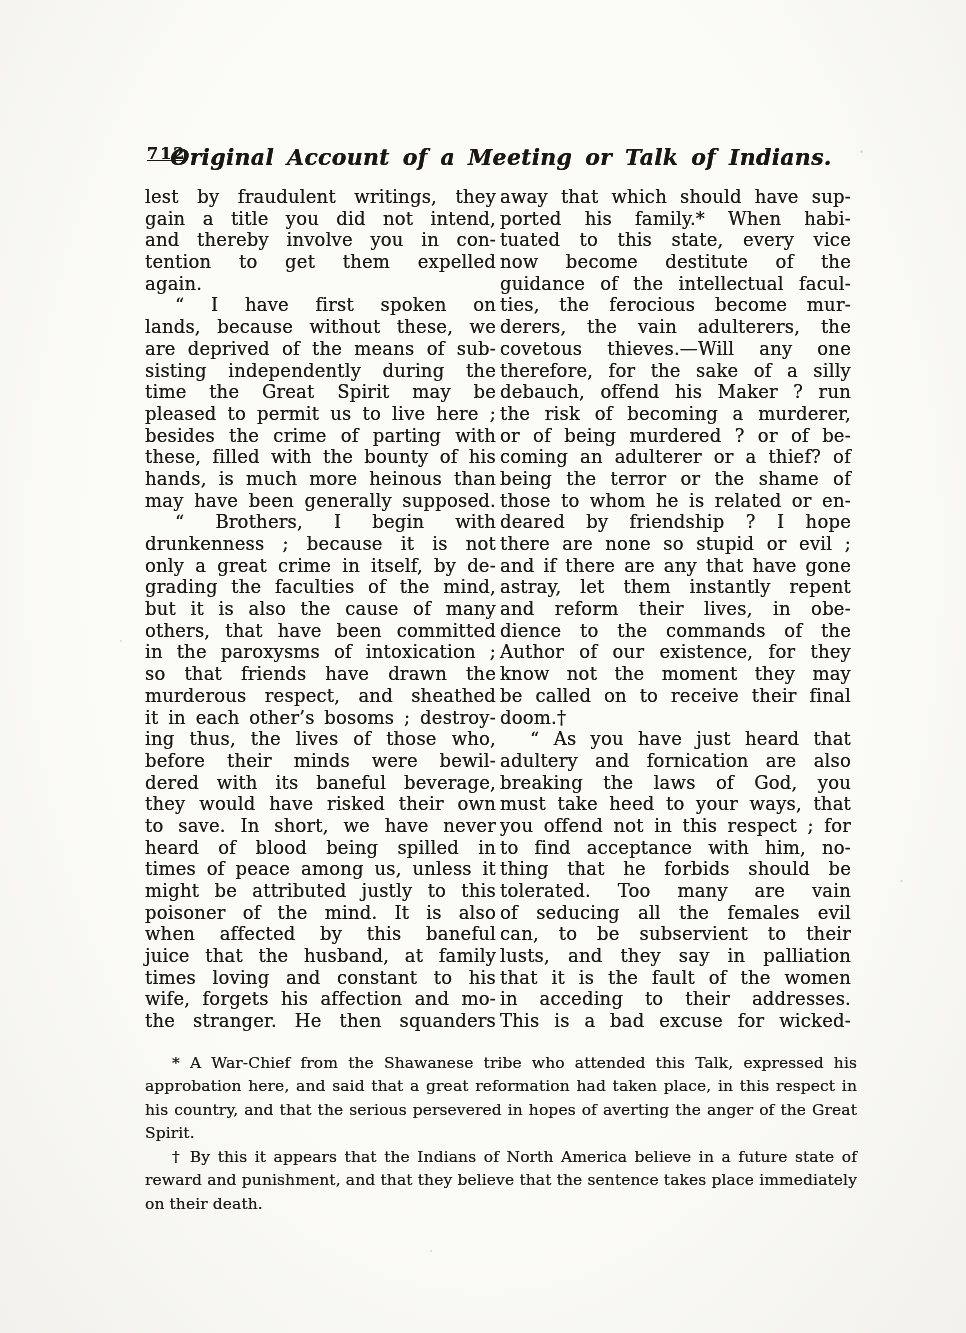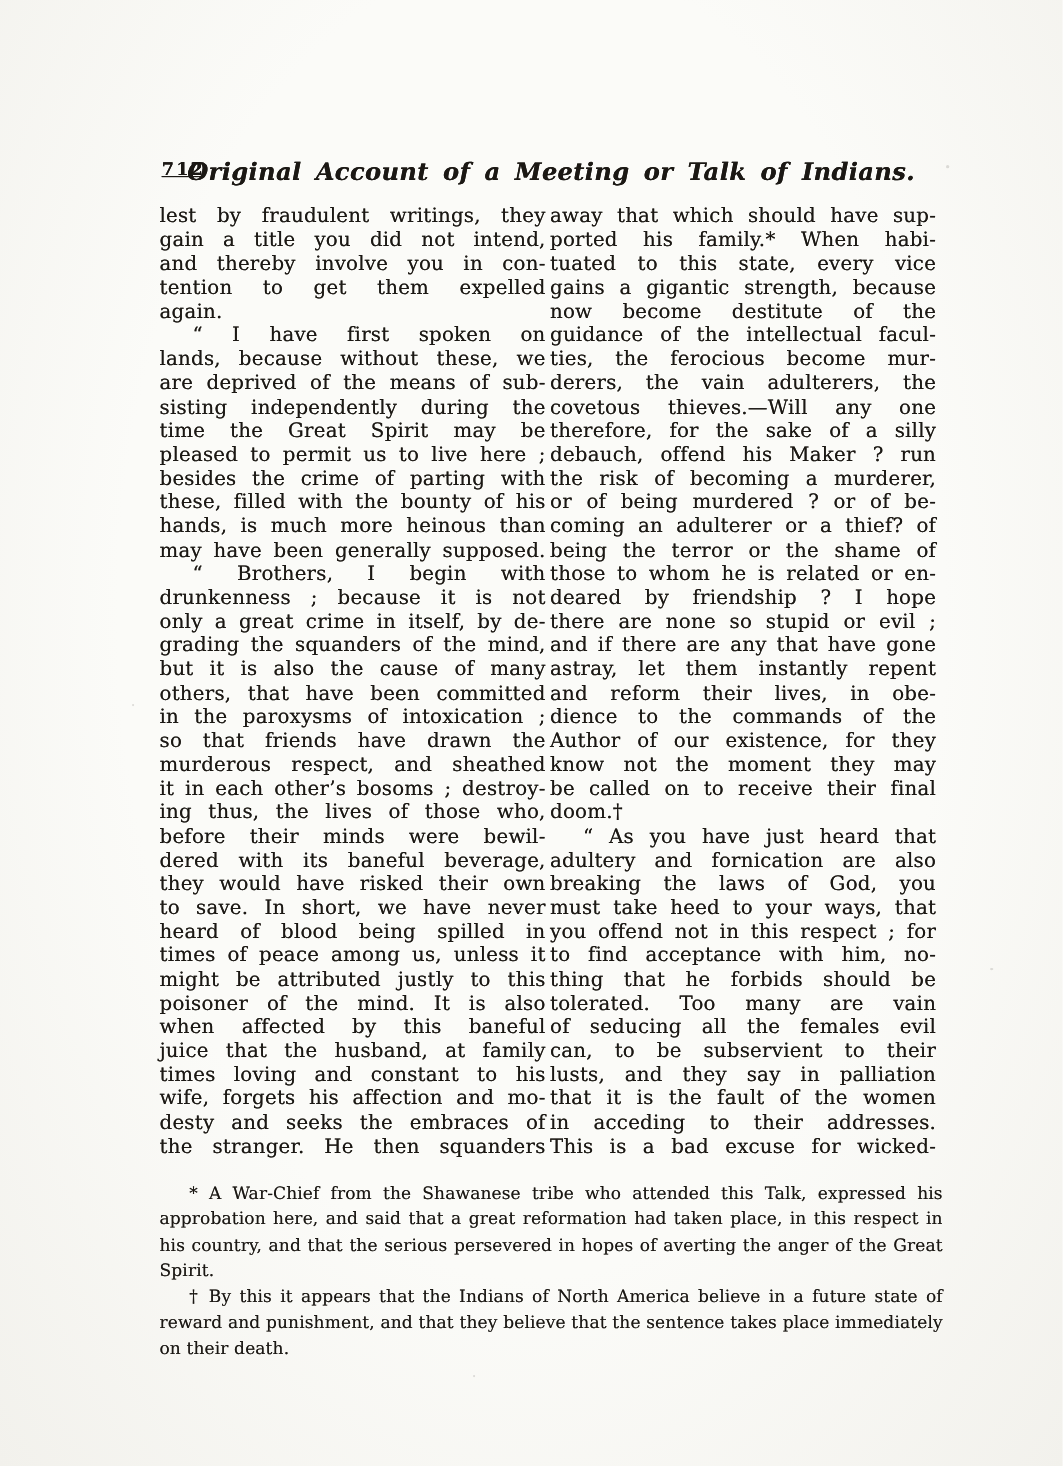--- a/index.html
+++ b/index.html
@@ -60,48 +60,46 @@
         <div class="line">sisting independently during the</div>
         <div class="line">time the Great Spirit may be</div>
         <div class="line">pleased to permit us to live here ;</div>
         <div class="line">besides the crime of parting with</div>
         <div class="line">these, filled with the bounty of his</div>
         <div class="line">hands, is much more heinous than</div>
         <div class="line">may have been generally supposed.</div>
         <div class="line indent">“ Brothers, I begin with</div>
         <div class="line">drunkenness ; because it is not</div>
         <div class="line">only a great crime in itself, by de-</div>
-        <div class="line">grading the squanders of the mind,</div>
+        <div class="line">grading the faculties of the mind,</div>
         <div class="line">but it is also the cause of many</div>
         <div class="line">others, that have been committed</div>
         <div class="line">in the paroxysms of intoxication ;</div>
         <div class="line">so that friends have drawn the</div>
         <div class="line">murderous respect, and sheathed</div>
         <div class="line">it in each other’s bosoms ; destroy-</div>
         <div class="line">ing thus, the lives of those who,</div>
         <div class="line">before their minds were bewil-</div>
         <div class="line">dered with its baneful beverage,</div>
         <div class="line">they would have risked their own</div>
         <div class="line">to save. In short, we have never</div>
         <div class="line">heard of blood being spilled in</div>
         <div class="line">times of peace among us, unless it</div>
         <div class="line">might be attributed justly to this</div>
         <div class="line">poisoner of the mind. It is also</div>
         <div class="line">when affected by this baneful</div>
         <div class="line">juice that the husband, at family</div>
         <div class="line">times loving and constant to his</div>
         <div class="line">wife, forgets his affection and mo-</div>
-        <div class="line">desty and seeks the embraces of</div>
         <div class="line">the stranger. He then squanders</div>
       </div>
     <div class="col" id="col-right">
         <div class="line">away that which should have sup-</div>
         <div class="line">ported his family.* When habi-</div>
         <div class="line">tuated to this state, every vice</div>
-        <div class="line">gains a gigantic strength, because</div>
         <div class="line">now become destitute of the</div>
         <div class="line">guidance of the intellectual facul-</div>
         <div class="line">ties, the ferocious become mur-</div>
         <div class="line">derers, the vain adulterers, the</div>
         <div class="line">covetous thieves.—Will any one</div>
         <div class="line">therefore, for the sake of a silly</div>
         <div class="line">debauch, offend his Maker ? run</div>
         <div class="line">the risk of becoming a murderer,</div>
         <div class="line">or of being murdered ? or of be-</div>
         <div class="line">coming an adulterer or a thief? of</div>

